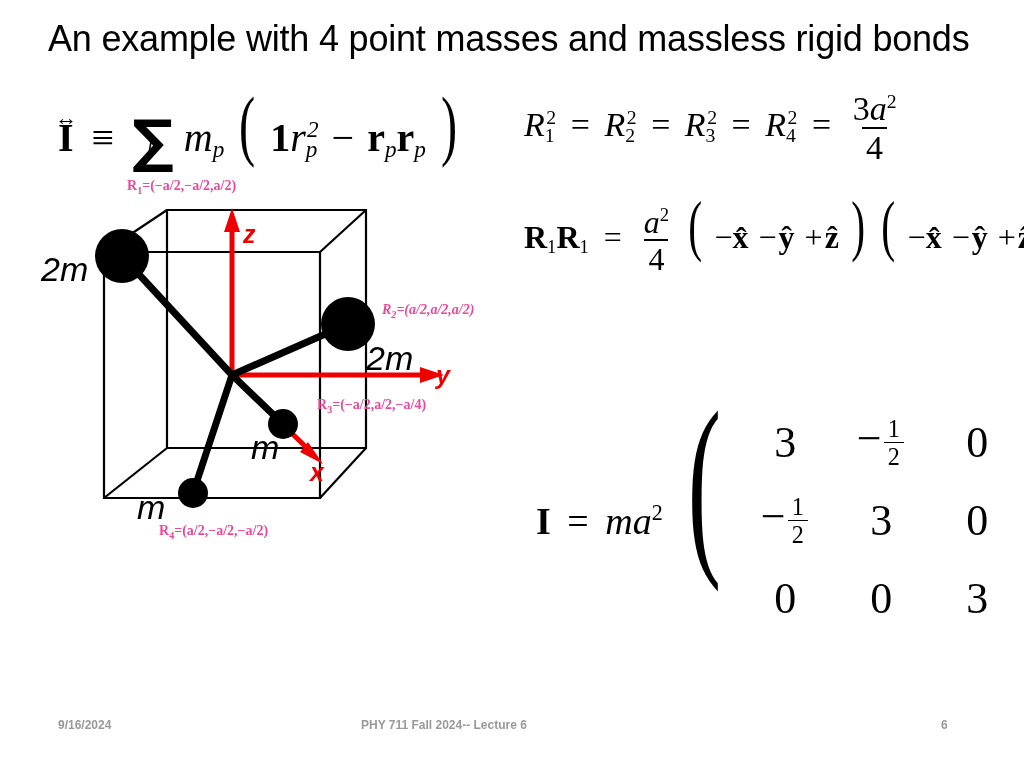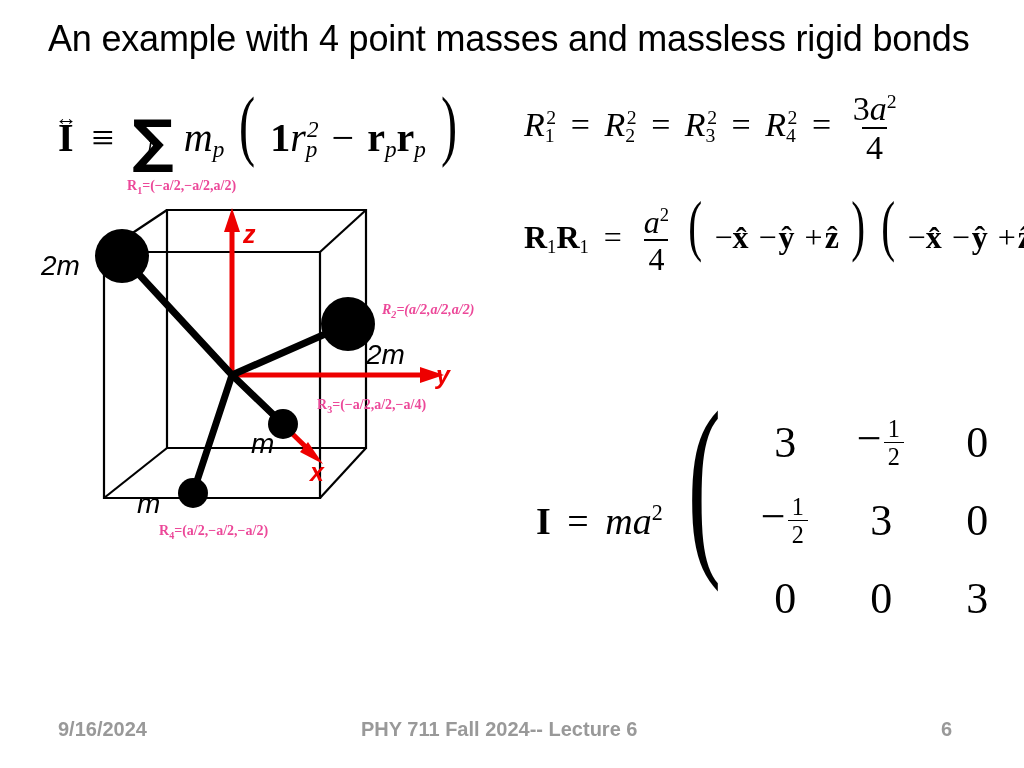--- a/index.html
+++ b/index.html
@@ -63,28 +63,28 @@
          grid-auto-rows:78px;align-items:center;justify-items:center;
          font-size:44px;}
 
   
   #diagram{position:absolute;left:36px;top:180px;width:470px;height:390px;}
   #diagram svg{display:block;}
 
   .lbl{position:absolute;font-family:"Liberation Serif",serif;font-weight:bold;
        font-size:14px;color:#ec4899;white-space:nowrap;}
   .masslbl{position:absolute;font-family:"Liberation Sans",sans-serif;
-           font-style:italic;font-size:28px;color:#000;white-space:nowrap;}
+           font-style:italic;font-size:34px;color:#000;white-space:nowrap;}
   .axlbl{position:absolute;font-family:"Liberation Sans",sans-serif;
          font-weight:bold;font-style:italic;font-size:25px;color:#ee0000;}
 
   
   #footer{position:absolute;left:0;top:718px;width:1024px;height:30px;}
   #footer span{position:absolute;font-family:"Liberation Sans",sans-serif;
-               font-size:20px;font-weight:bold;color:#999999;}
+               font-size:12px;font-weight:bold;color:#999999;}
   #f-date{left:58px;}
   #f-center{left:361px;}
   #f-page{left:941px;}
 </style>
 </head>
 <body>
 
 <div class="slide">
 
   <div id="title">An example with 4 point masses and massless rigid bonds</div>

